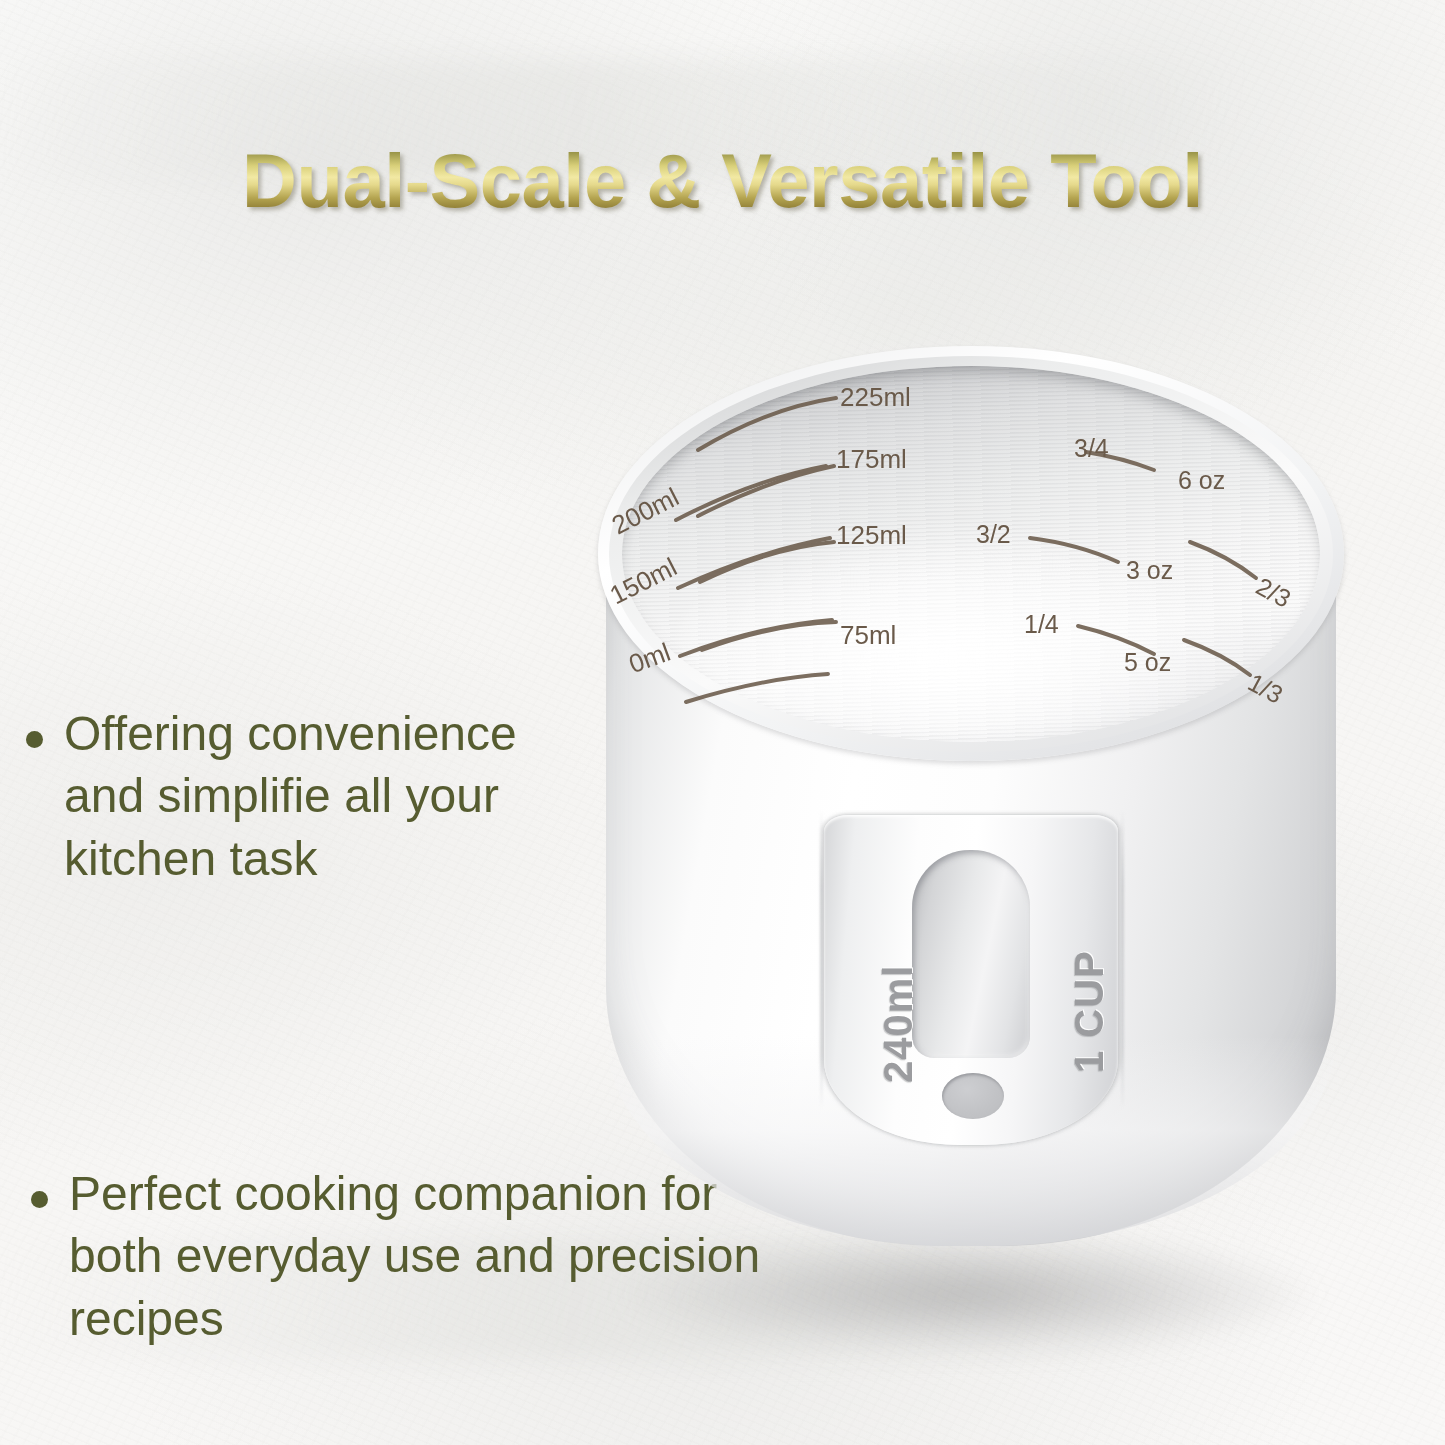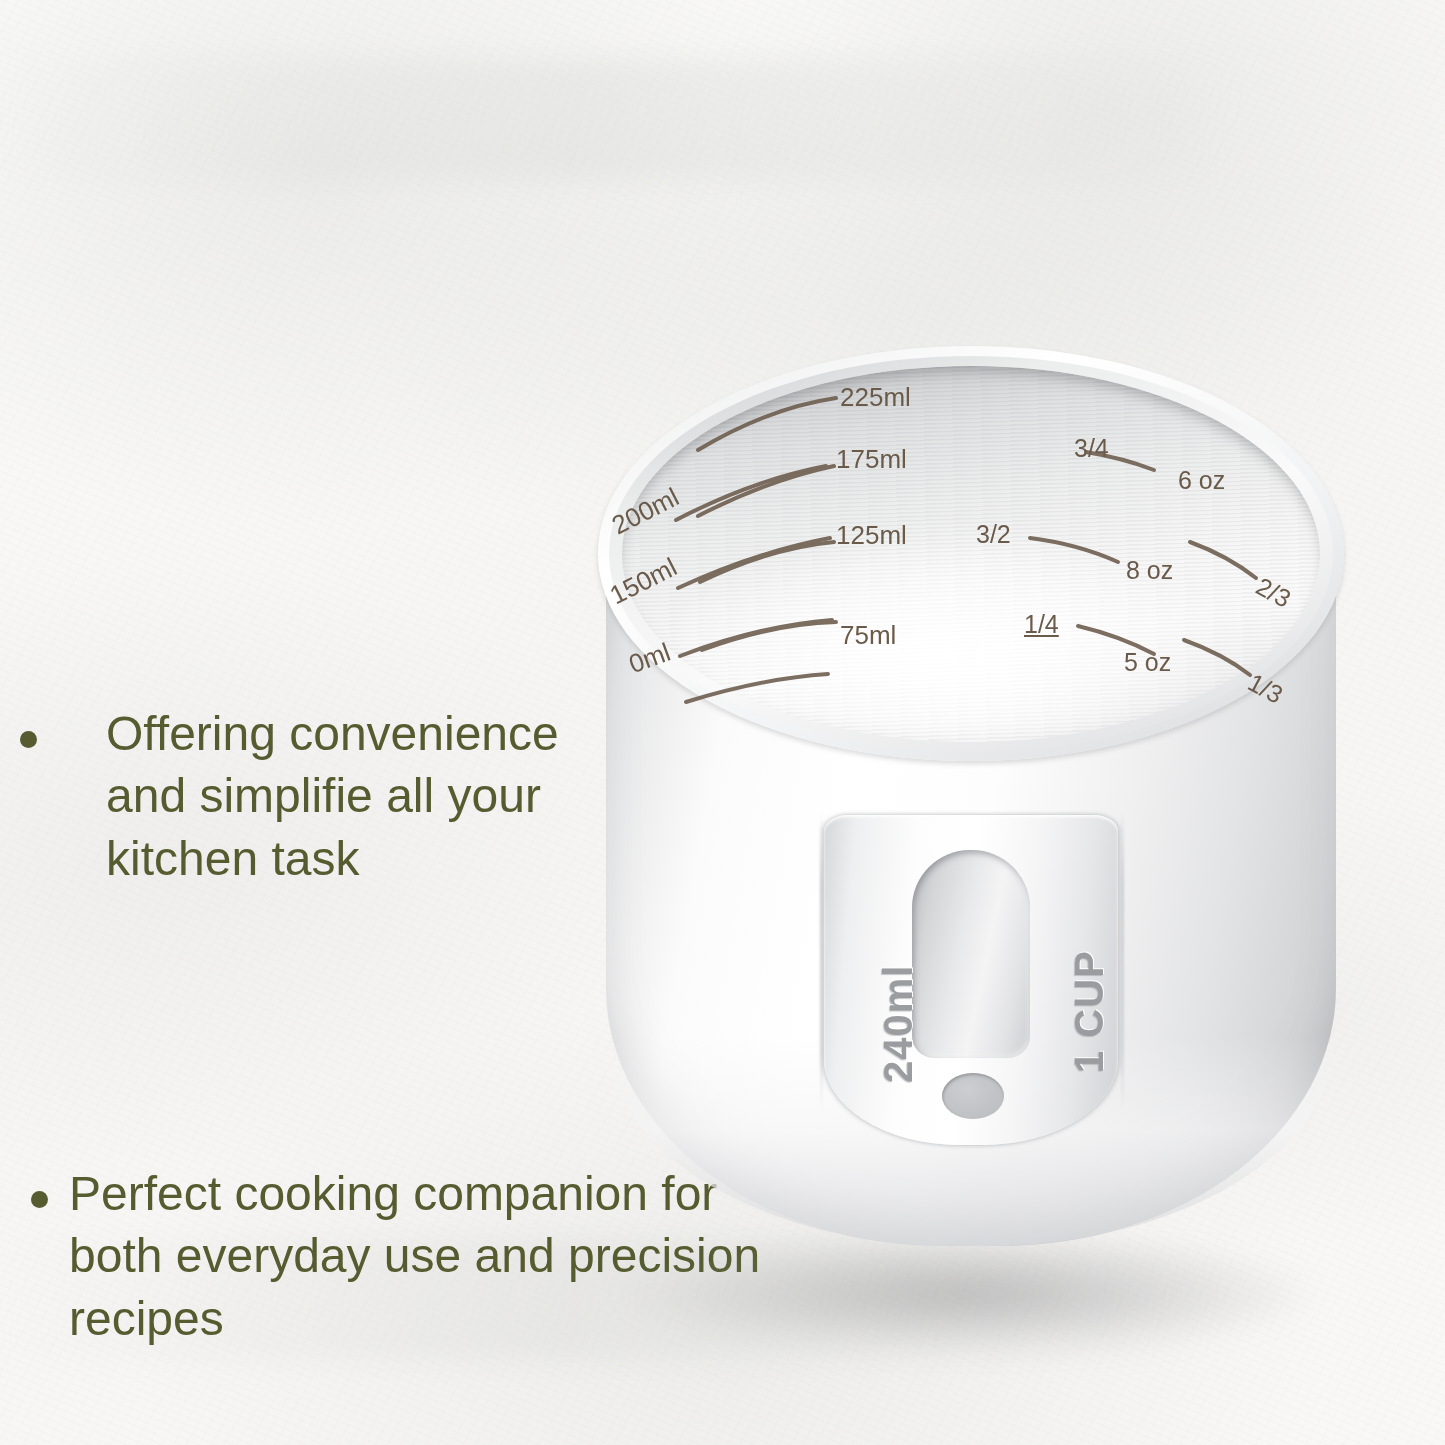--- a/index.html
+++ b/index.html
@@ -93,21 +93,21 @@
     height: 17px;
     border-radius: 50%;
     background: #565c30;
     flex: 0 0 auto;
     margin-top: 28px;
   }
   .bullet .txt {
     margin-left: 21px;
   }
   #bullet-1 { left: 60px;  top: 342px; width: 580px; }
-  #bullet-2 { left: 20px;  top: 703px; width: 580px; gap: 48px; }
+  #bullet-2 { left: 26px;  top: 703px; width: 580px; }
   #bullet-3 { left: 31px;  top: 1163px; width: 730px; }
 
   
   .cup {
     position: absolute;
     left: 578px;
     top: 330px;
     width: 785px;
     height: 1010px;
   }
@@ -314,20 +314,21 @@
 </head>
 <body>
 
 <div id="page">
 
   <div class="bg-base"></div>
   <div class="bg-grain"></div>
   <div class="bg-streak" style="top:60px;"></div>
   <div class="bg-streak" style="top:1240px;"></div>
 
+  <div class="title">Dual-Scale &amp; Versatile Tool</div>
 
   <div class="bullet" id="bullet-2">
     <span class="dot"></span>
     <span class="txt">Offering convenience and simplifie all your kitchen task</span>
   </div>
   <div class="bullet" id="bullet-3">
     <span class="dot"></span>
     <span class="txt">Perfect cooking companion for both everyday use and precision recipes</span>
   </div>
 
@@ -382,21 +383,21 @@
       <div class="mark-label metric" style="left:36px; top:182px; transform:rotate(-27deg); transform-origin:left center;">200ml</div>
       <div class="mark-label metric" style="left:258px; top:114px;">175ml</div>
       <div class="mark-label metric" style="left:34px; top:252px; transform:rotate(-27deg); transform-origin:left center;">150ml</div>
       <div class="mark-label metric" style="left:258px; top:190px;text-align:center;">125ml</div>
       <div class="mark-label metric" style="left:262px; top:290px;">75ml</div>
       <div class="mark-label metric" style="left:52px; top:320px; transform:rotate(-20deg); transform-origin:left center;">0ml</div>
 
       <div class="mark-label us" style="left:468px; top:104px;margin-left:28px;">3/4</div>
       <div class="mark-label us" style="left:600px; top:136px;">6 oz</div>
       <div class="mark-label us" style="left:398px; top:190px;">3/2</div>
-      <div class="mark-label us" style="left:548px; top:226px;">8 oz</div>
+      <div class="mark-label us" style="left:548px; top:226px;">3 oz</div>
       <div class="mark-label us" style="left:680px; top:240px; transform:rotate(28deg); transform-origin:left center;">2/3</div>
-      <div class="mark-label us" style="left:446px; top:280px;text-decoration:underline;">1/4</div>
+      <div class="mark-label us" style="left:446px; top:280px;">1/4</div>
       <div class="mark-label us" style="left:546px; top:318px;">5 oz</div>
       <div class="mark-label us" style="left:672px; top:336px; transform:rotate(28deg); transform-origin:left center;">1/3</div>
     </div>
 
   </div>
 </div>
 
 </body></html>

